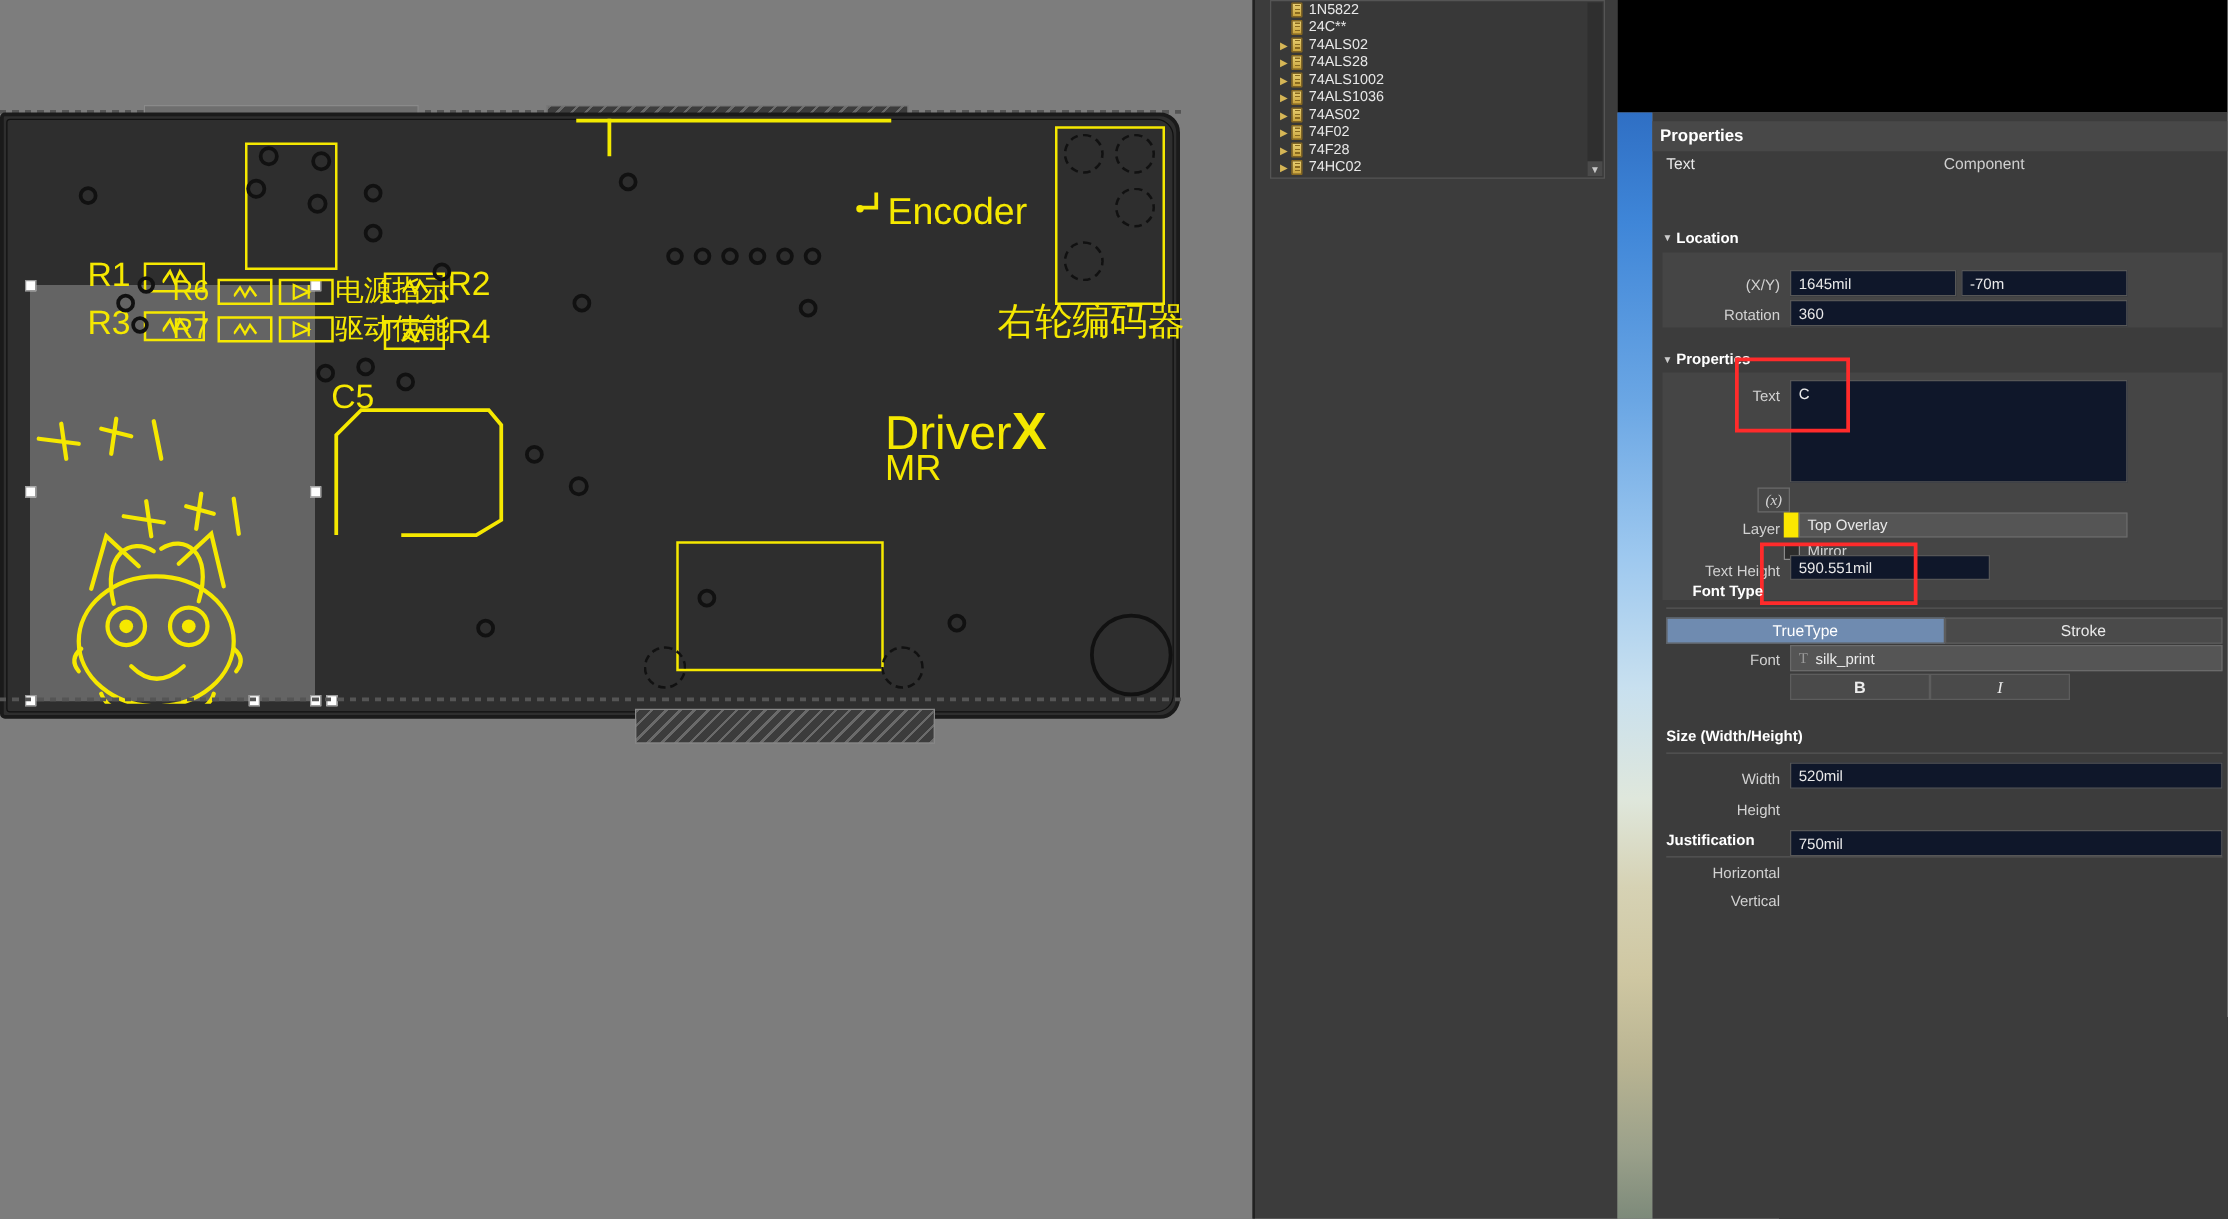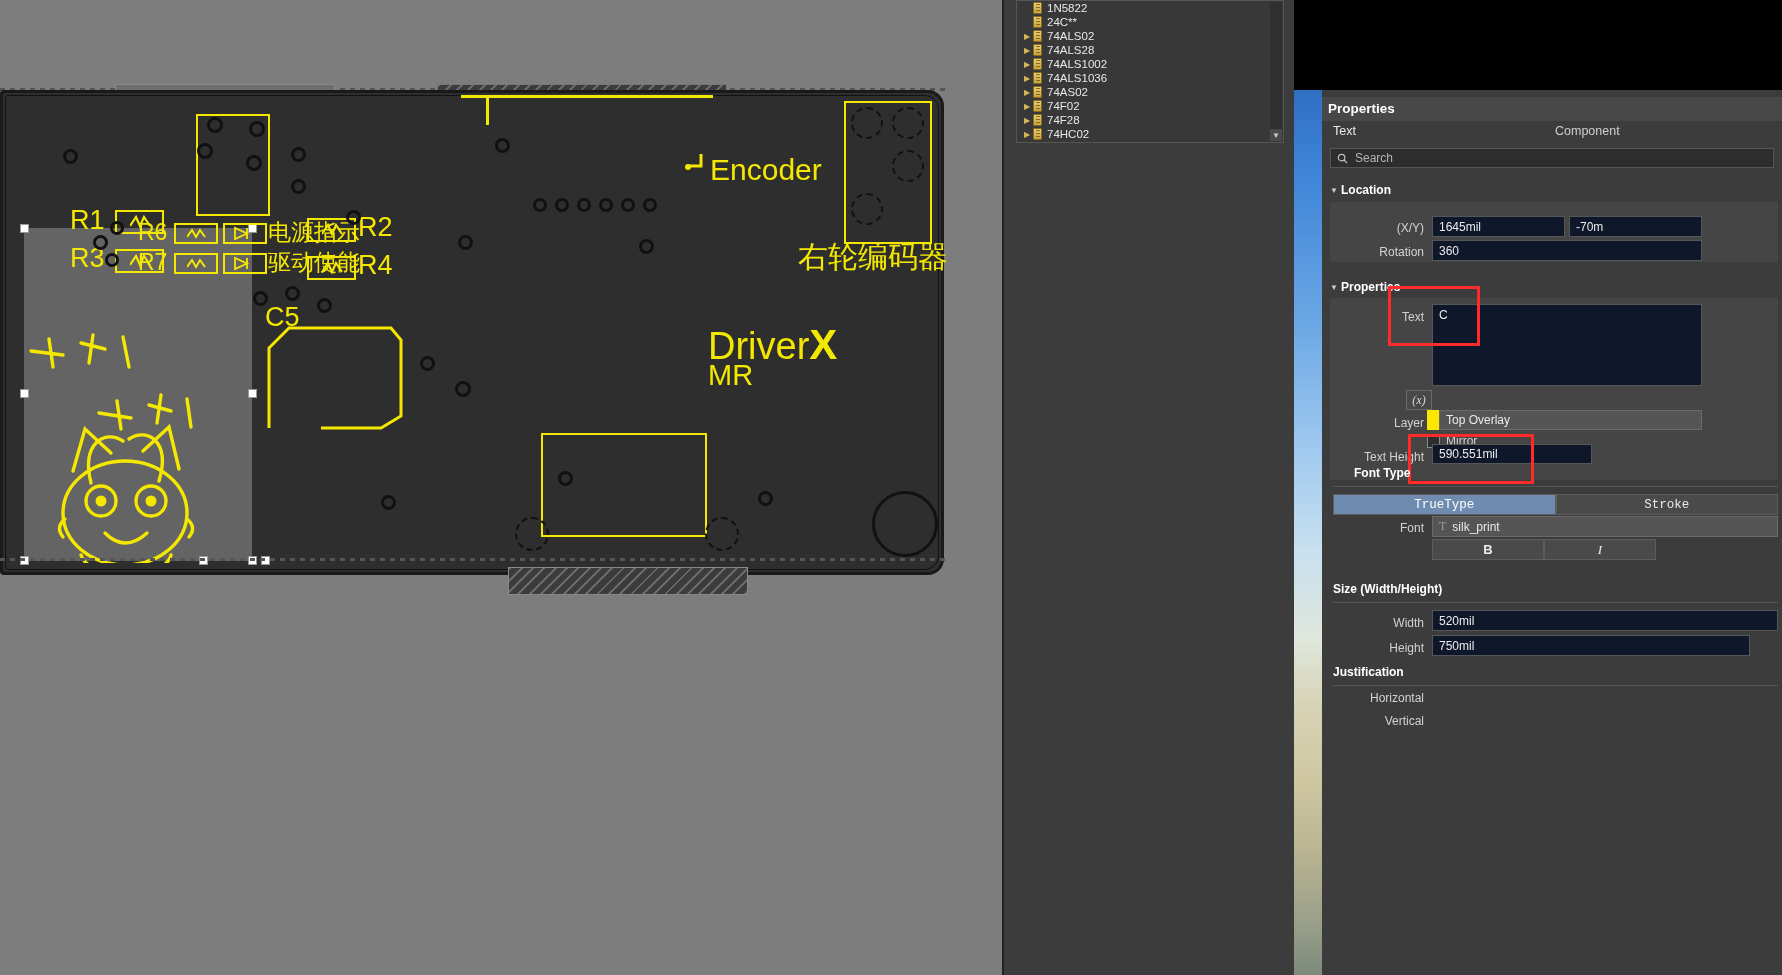--- a/index.html
+++ b/index.html
@@ -194,21 +194,20 @@
     position: absolute; width: 13px; height: 13px;
     background: #2d2d2d; border: 1px solid #8a8a8a;
   }
   .seg {
     position: absolute; display: flex; height: 21px;
   }
   .seg > div {
     flex: 1; display: flex; align-items: center; justify-content: center;
     font-size: 12.5px; color: #eaeaea; background: #4a4a4a;
     border: 1px solid #5d5d5d;
-    font-family: Liberation Mono, monospace;
   }
   .seg > div.on { background: #6f8bb0; color: #fff; }
   .divline {
     position: absolute; height: 1px; background: #555;
   }
   .bi-btn {
     position: absolute; background: #4a4a4a; border: 1px solid #5d5d5d;
     color: #ececec; display:flex; align-items:center; justify-content:center;
     font-size: 13px;
   }
@@ -443,29 +442,20 @@
 
   <div class="props-panel">
 
     <div class="props-title">Properties</div>
 
     <div class="props-tabs">
       <div class="ptab active" style="left:11px;">Text</div>
       <div class="ptab" style="left:233px;">Component</div>
     </div>
 
-    <div class="search-box">
-      <span class="search-ico">
-        <svg width="11" height="11" viewBox="0 0 12 12">
-          <circle cx="5" cy="5" r="3.6" stroke="#c2c2c2" stroke-width="1.3" fill="none"></circle>
-          <line x1="7.7" y1="7.7" x2="11" y2="11" stroke="#c2c2c2" stroke-width="1.4"></line>
-        </svg>
-      </span>
-      <span>Search</span>
-    </div>
 
     <div class="sec-head" style="left:8px;top:93px;">
       <span class="sec-tri">▼</span>
       <span>Location</span>
     </div>
     <div class="grp-box" style="left:8px;top:112px;width:448px;height:60px;"></div>
     <div class="fld-label" style="left:20px;top:131px;width:82px;">(X/Y)</div>
     <div class="fld" style="left:110px;top:126px;width:133px;height:21px;">1645mil</div>
     <div class="fld" style="left:247px;top:126px;width:133px;height:21px;">-70m</div>
     <div class="fld-label" style="left:20px;top:155px;width:82px;">Rotation</div>
@@ -512,21 +502,21 @@
     <div class="bi-btn" style="left:110px;top:449px;width:112px;height:21px;font-weight:bold;">B</div>
     <div class="bi-btn" style="left:222px;top:449px;width:112px;height:21px;font-style:italic;font-family:'Liberation Serif',serif;">I</div>
 
     <div class="sec-head" style="left:11px;top:492px;">
       <span>Size (Width/Height)</span>
     </div>
     <div class="divline" style="left:11px;top:512px;width:445px;"></div>
     <div class="fld-label" style="left:10px;top:526px;width:92px;">Width</div>
     <div class="fld" style="left:110px;top:520px;width:346px;height:21px;text-align:right;">520mil</div>
     <div class="fld-label" style="left:10px;top:551px;width:92px;">Height</div>
-    <div class="fld" style="left:110px;top:545px;width:318px;height:21px;">750mil</div>
+    <div class="fld" style="left:110px;top:574px;width:346px;height:21px;">750mil</div>
 
     <div class="sec-head" style="left:11px;top:575px;">
       <span>Justification</span>
     </div>
     <div class="divline" style="left:11px;top:595px;width:445px;"></div>
     <div class="fld-label" style="left:10px;top:601px;width:92px;">Horizontal</div>
     <div class="fld-label" style="left:10px;top:624px;width:92px;">Vertical</div>
 
   </div>
 

